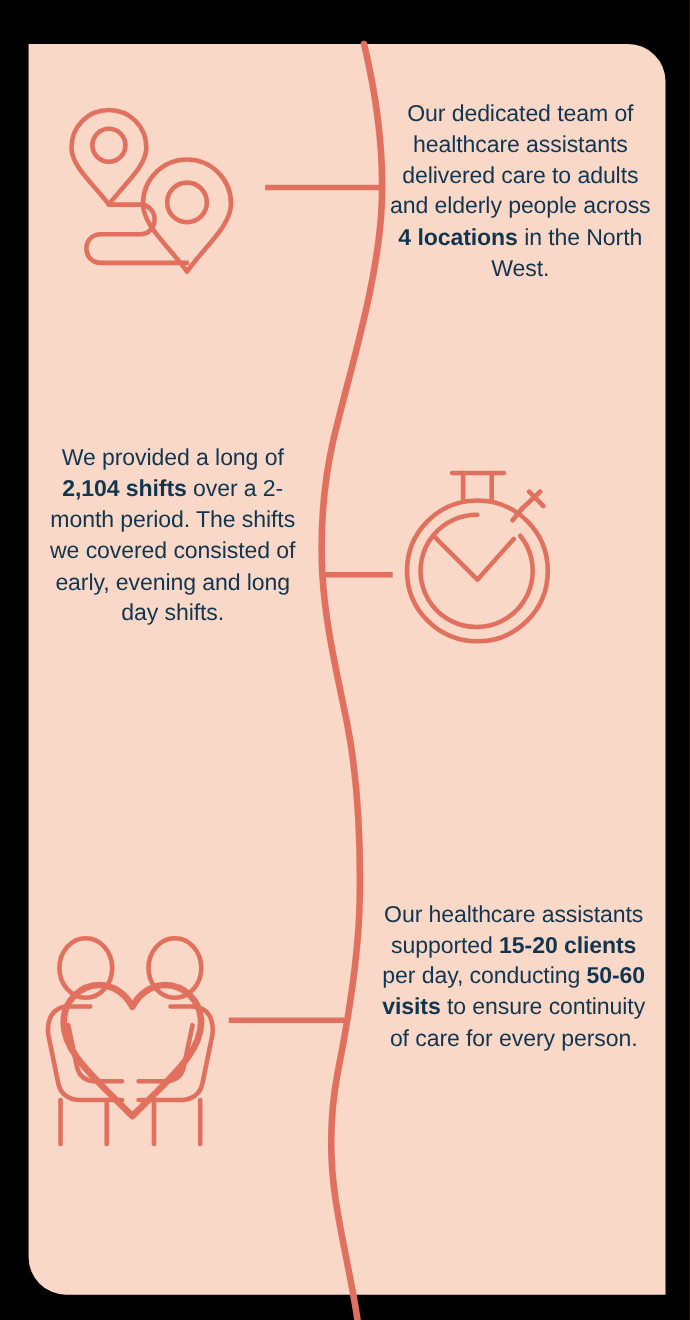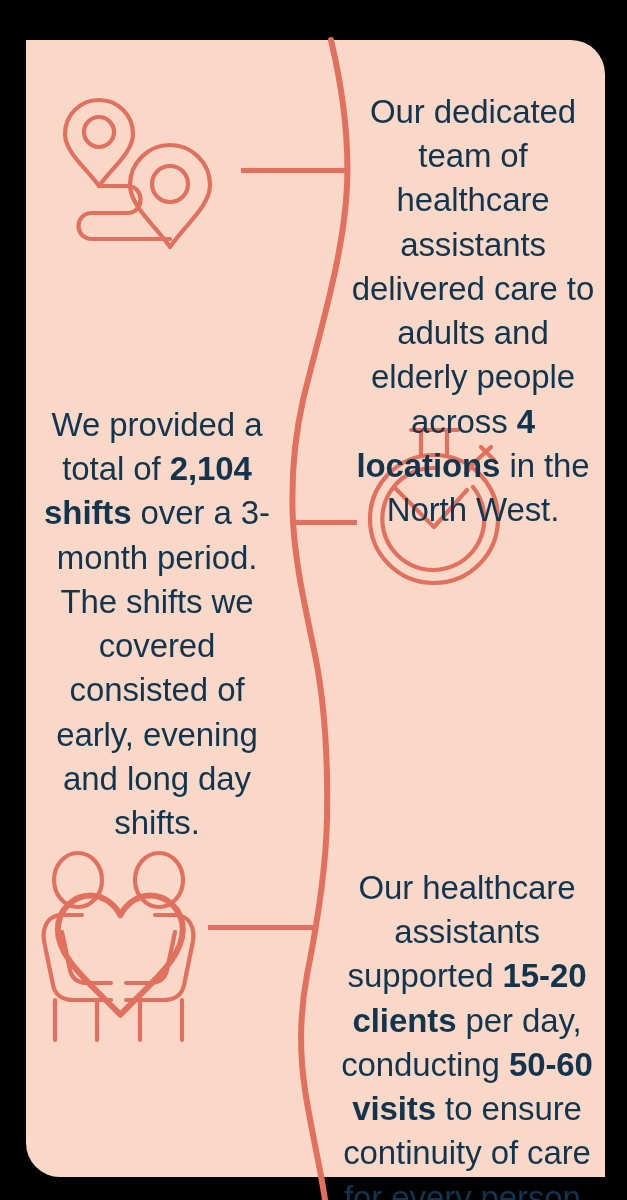--- a/index.html
+++ b/index.html
@@ -43,30 +43,30 @@
     stroke-linejoin: round;
   }
   .wave      { stroke-width: 6; }
   .connector { stroke-width: 5; stroke-linecap: butt; }
   .icon      { stroke-width: 4.2; }
 
   
   .block {
     position: absolute;
     color: #12354F;
-    font-size: 33px;
+    font-size: 21px;
     line-height: 1.34;
     text-align: center;
     letter-spacing: -0.1px;
   }
   .block b { font-weight: 700; }
 
   #block-locations { left: 350px; top: 90px;  width: 246px; }
   #block-shifts    { left: 32px;  top: 403px; width: 250px; }
-  #block-clients   { left: 338px; top: 866px; width: 258px; }
+  #block-clients   { left: 338px; top: 818px; width: 258px; }
 </style>
 </head>
 <body style="background: rgb(0, 0, 0);">
 
 <div id="panel" style="background: rgb(249, 216, 200); border-radius: 0px 34px;"></div>
 
 <svg id="art" viewBox="0 0 627 1200">
 
   <path class="stroke wave" d="M 331 40
            C 344 95, 349 140, 347 186
@@ -172,14 +172,14 @@
              C 122 892, 130 898, 134 906
              C 138 898, 146 892, 155 892
              C 167 892, 178 902, 178 916
              C 178 932, 164 946, 150 960
              L 134 976 Z" transform="translate(-16, -2) scale(1.42) translate(-38, -260)" style="stroke: rgb(226, 112, 95);"></path>
   </g>
 
 </svg>
 
 <div class="block" id="block-locations" style="color: rgb(18, 53, 79);"><span>Our dedicated team of healthcare assistants delivered care to adults and elderly people across </span><b>4 locations</b><span> in the North West.</span></div>
-<div class="block" id="block-shifts" style="color: rgb(18, 53, 79);"><span>We provided a total of </span><b>2,104 shifts</b><span> over a 3-month period. The shifts we covered consisted of early, evening and long day shifts.</span></div>
+<div class="block" id="block-shifts" style="color: rgb(18, 53, 79);"><span>We provided a long of </span><b>2,104 shifts</b><span> over a 2-month period. The shifts we covered consisted of early, evening and long day shifts.</span></div>
 <div class="block" id="block-clients" style="color: rgb(18, 53, 79);"><span>Our healthcare assistants supported </span><b>15-20 clients</b><span> per day, conducting </span><b>50-60 visits</b><span> to ensure continuity of care for every person.</span></div>
 
 </body></html>

